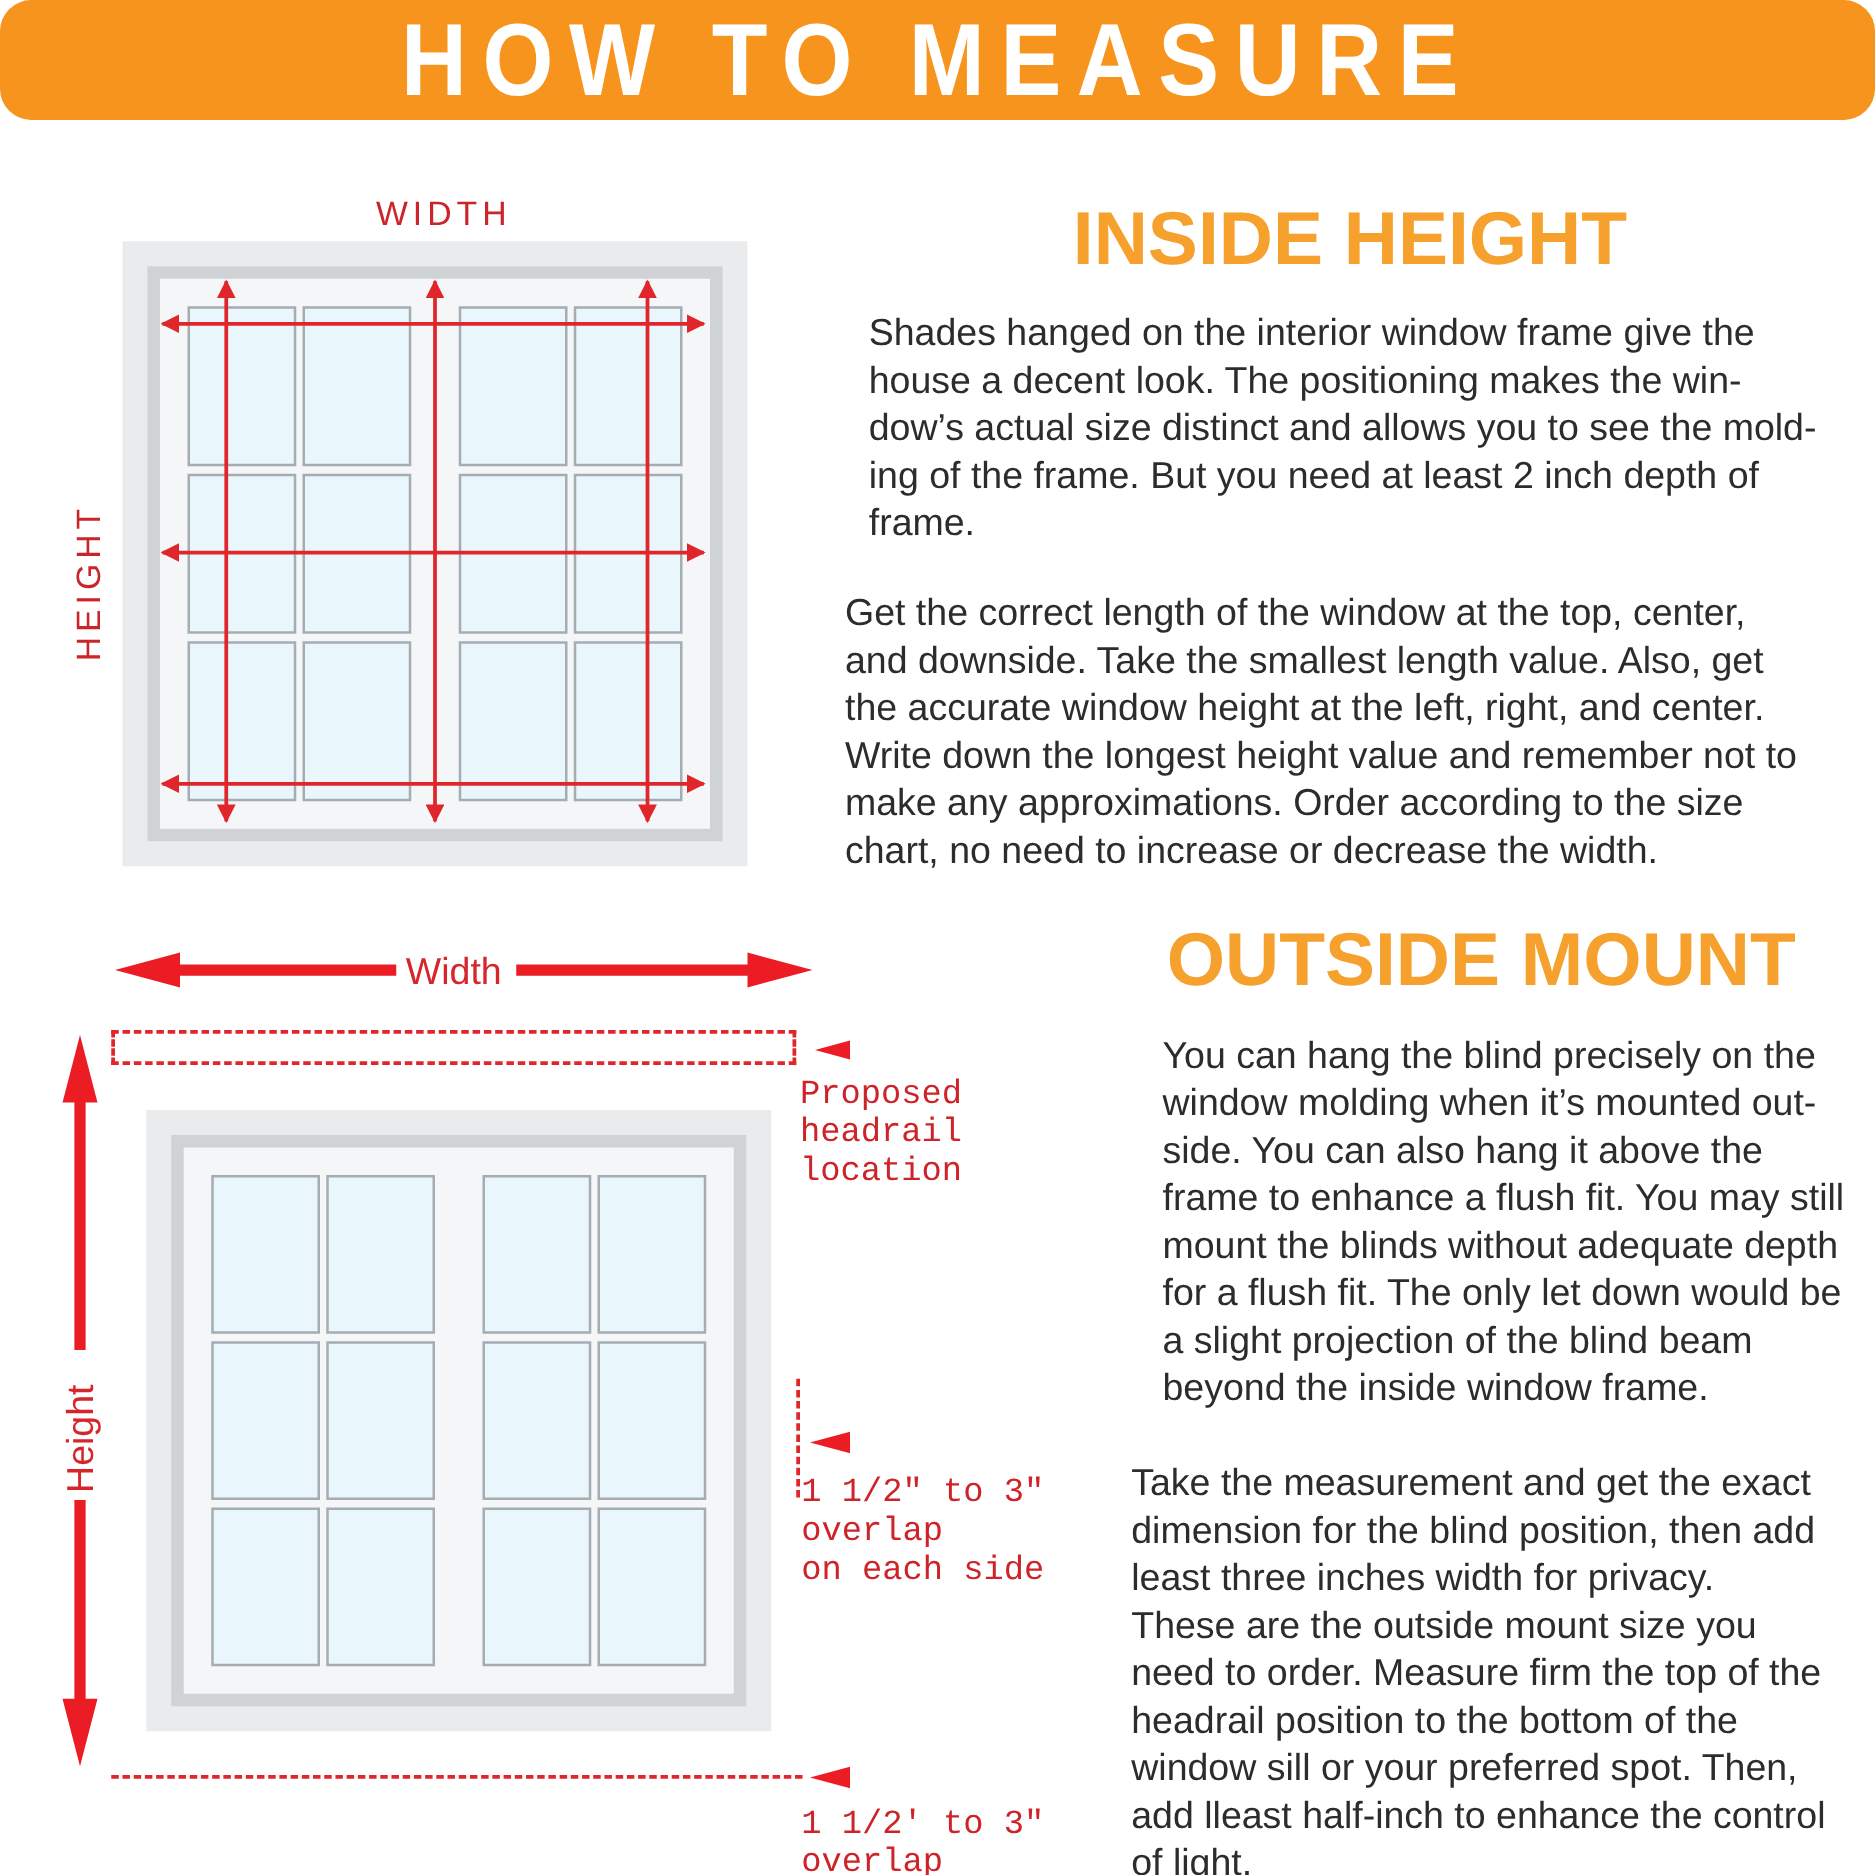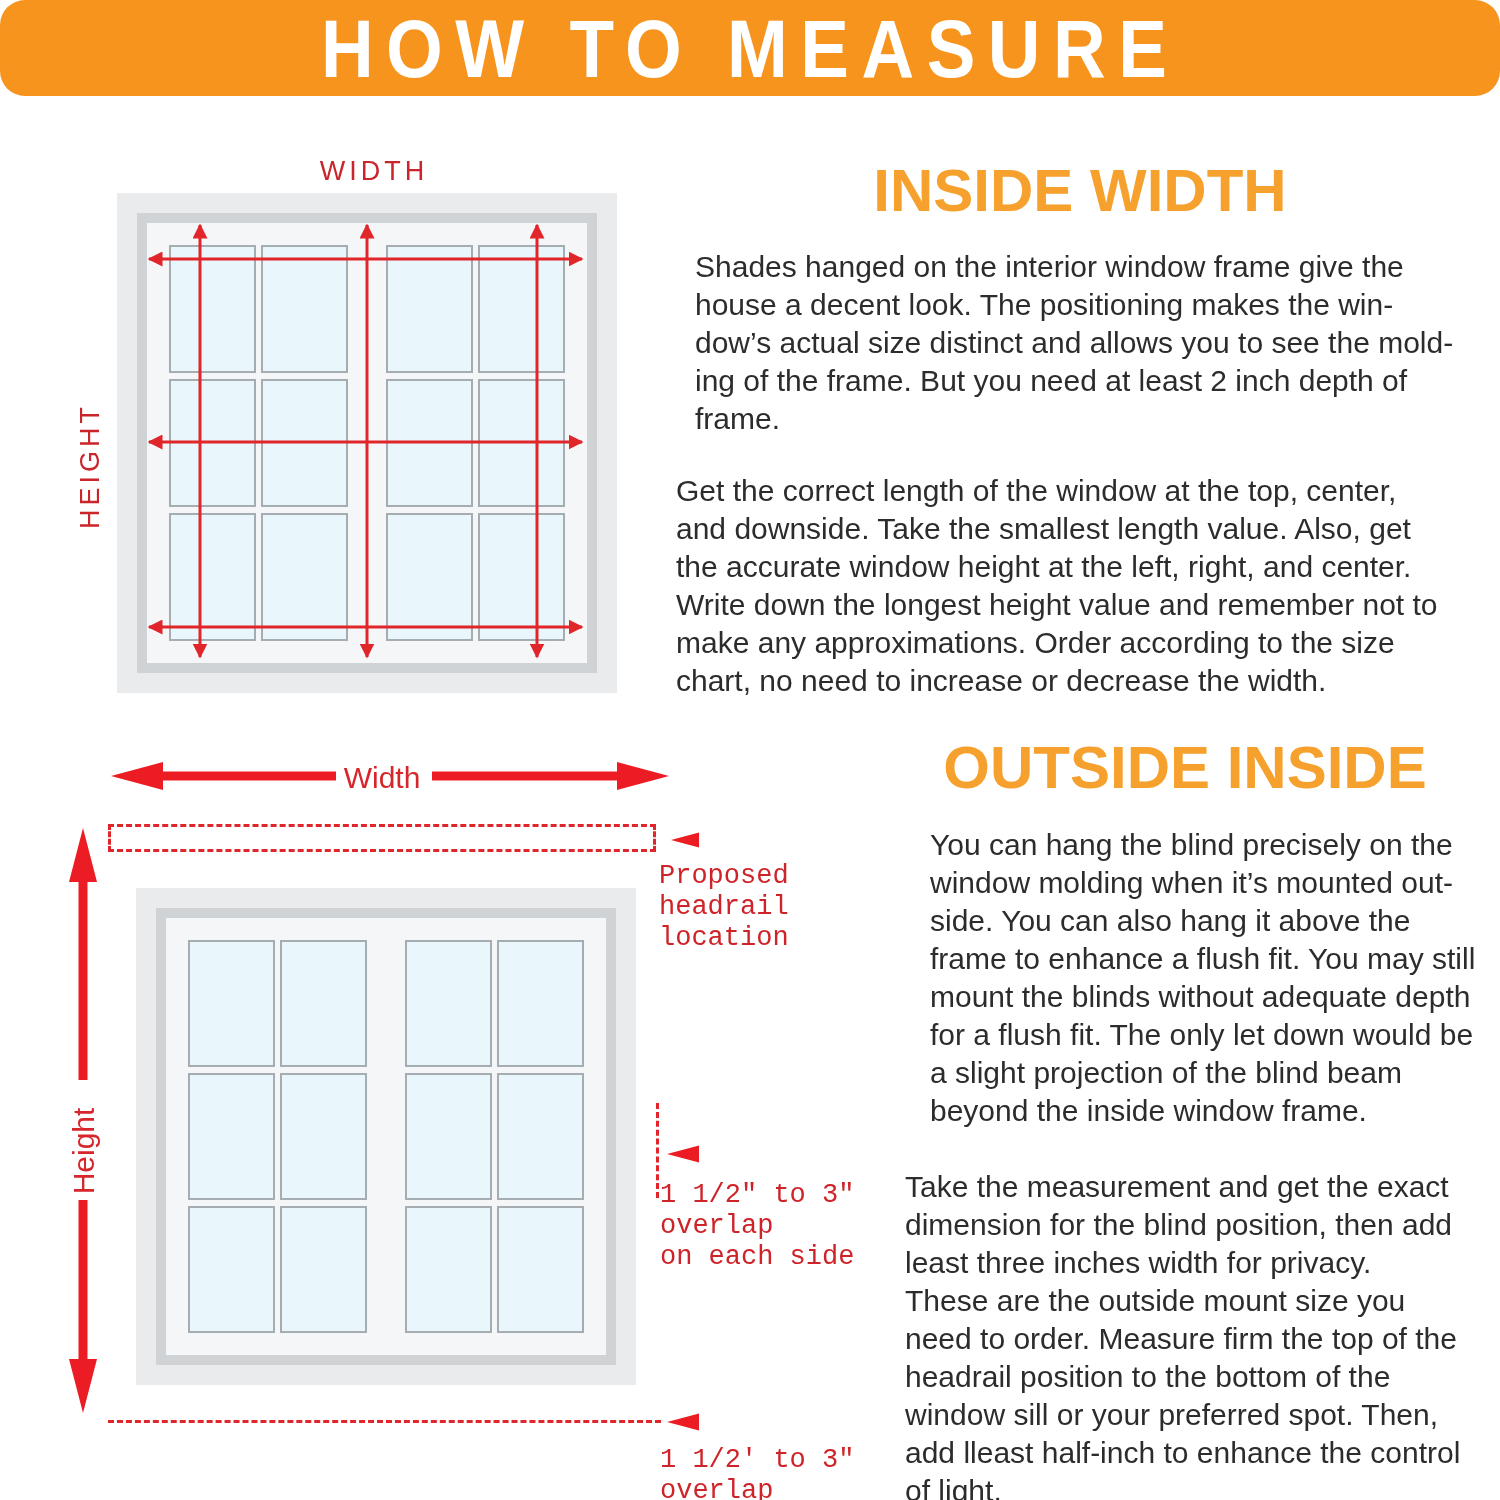--- a/index.html
+++ b/index.html
@@ -24,21 +24,21 @@
 
   
   .win { position:absolute; background:#e9ebed; padding:20px; box-sizing:border-box; }
   .win-bevel { background:#cfd3d6; padding:10px; width:100%; height:100%; box-sizing:border-box; }
   .win-frame { background:#f5f6f7; padding:22px; width:100%; height:100%; box-sizing:border-box; }
   .win-panes { display:flex; gap:38px; width:100%; height:100%; }
   .sash { flex:1; display:grid; grid-template-columns:1fr 1fr; grid-template-rows:1fr 1fr 1fr; gap:6px 5px; }
   .pane { background:#e9f6fb; border:2px solid #a6adb2; }
 
   
-  .diagram { position:absolute; left:0; width:680px;margin-left:19px; }
+  .diagram { position:absolute; left:0; width:680px; }
   #diagram-inside  { top:96px;  height:640px; }
   #diagram-outside { top:735px; height:765px; }
   .overlay { position:absolute; left:0; top:0; pointer-events:none; }
 
   .dim-label-caps {
     position:absolute; color:#c9252b; font-size:27px; letter-spacing:4px; text-align:center;
   }
   .dim-label-lt {
     position:absolute; color:#d6262c; font-size:30px; text-align:center;
   }
@@ -170,36 +170,36 @@
     <div class="redlabel prewrap" style="left:640px; top:126px; width:230px;">Proposed headrail
 location</div>
 
     <div class="redlabel prewrap" style="left:641px; top:445px; width:230px;">1 1/2" to 3" overlap
 on each side</div>
 
     <div class="redlabel prewrap" style="left:641px; top:710px; width:240px;">1 1/2' to 3" overlap
 on top and bottom</div>
   </div>
 
-  <div class="section-heading" style="left:695px; top:156px; width:770px;">INSIDE WIDTH</div>
+  <div class="section-heading" style="left:695px; top:156px; width:770px;">INSIDE HEIGHT</div>
 
   <div class="body-par prewrap" style="left:695px; top:248px; width:790px;">Shades hanged on the interior window frame give the
 house a decent look. The positioning makes the win-
 dow’s actual size distinct and allows you to see the mold-
 ing of the frame. But you need at least 2 inch depth of
 frame.</div>
 
   <div class="body-par prewrap" style="left:676px; top:472px; width:790px;">Get the correct length of the window at the top, center,
 and downside. Take the smallest length value. Also, get
 the accurate window height at the left, right, and center.
 Write down the longest height value and remember not to
 make any approximations. Order according to the size
 chart, no need to increase or decrease the width.</div>
 
-  <div class="section-heading" style="left:905px; top:733px; width:560px;">OUTSIDE INSIDE</div>
+  <div class="section-heading" style="left:905px; top:733px; width:560px;">OUTSIDE MOUNT</div>
 
   <div class="body-par prewrap" style="left:930px; top:826px; width:580px;">You can hang the blind precisely on the
 window molding when it’s mounted out-
 side. You can also hang it above the
 frame to enhance a flush fit. You may still
 mount the blinds without adequate depth
 for a flush fit. The only let down would be
 a slight projection of the blind beam
 beyond the inside window frame.</div>
 

